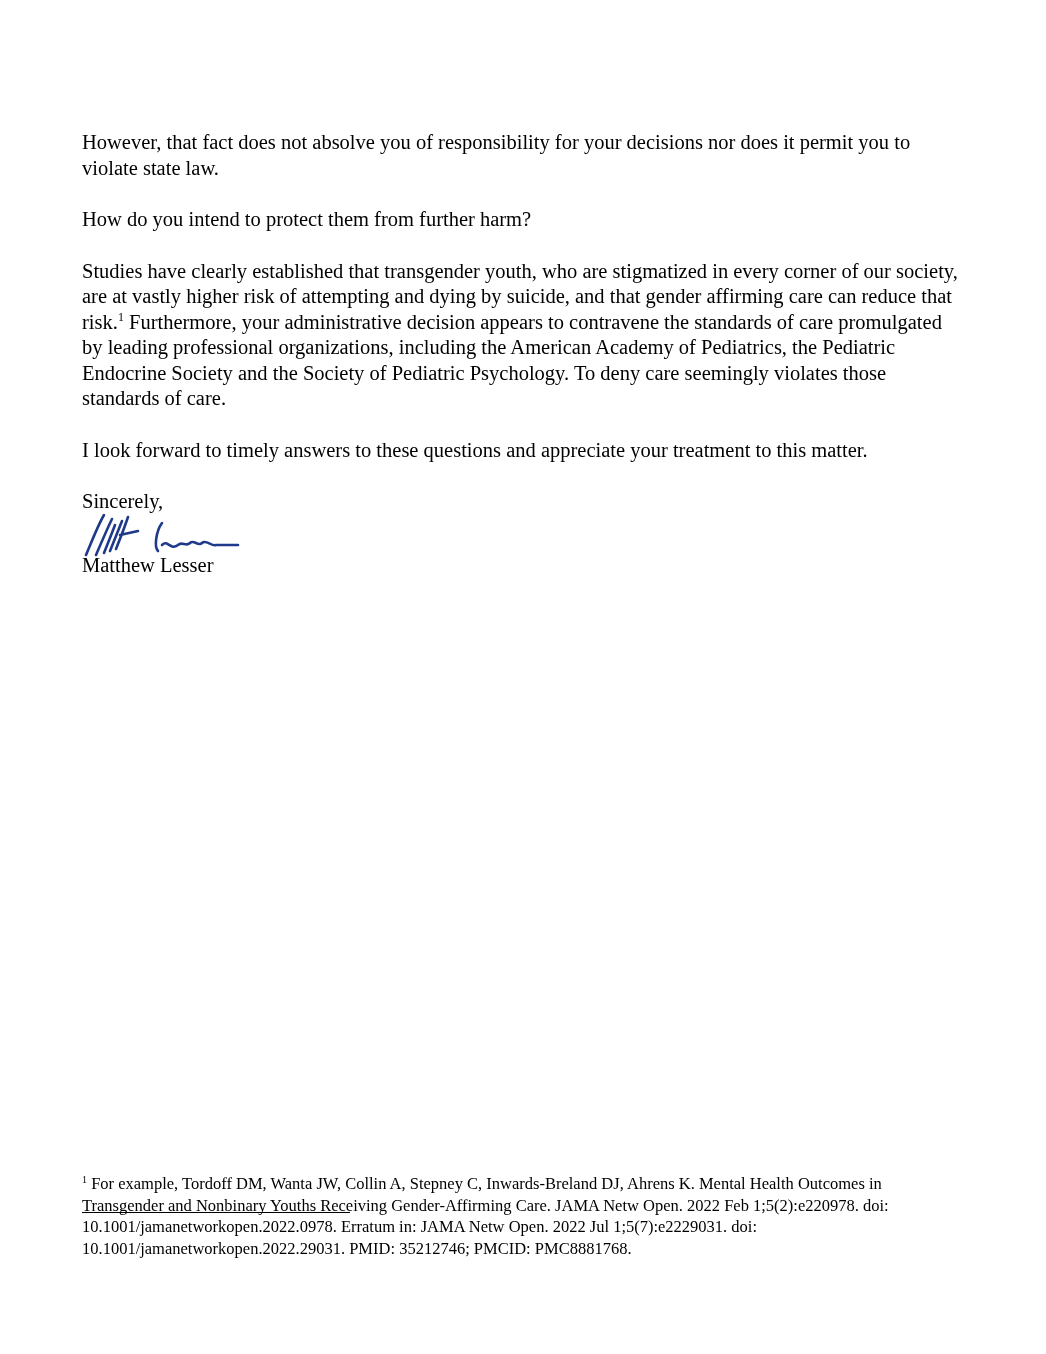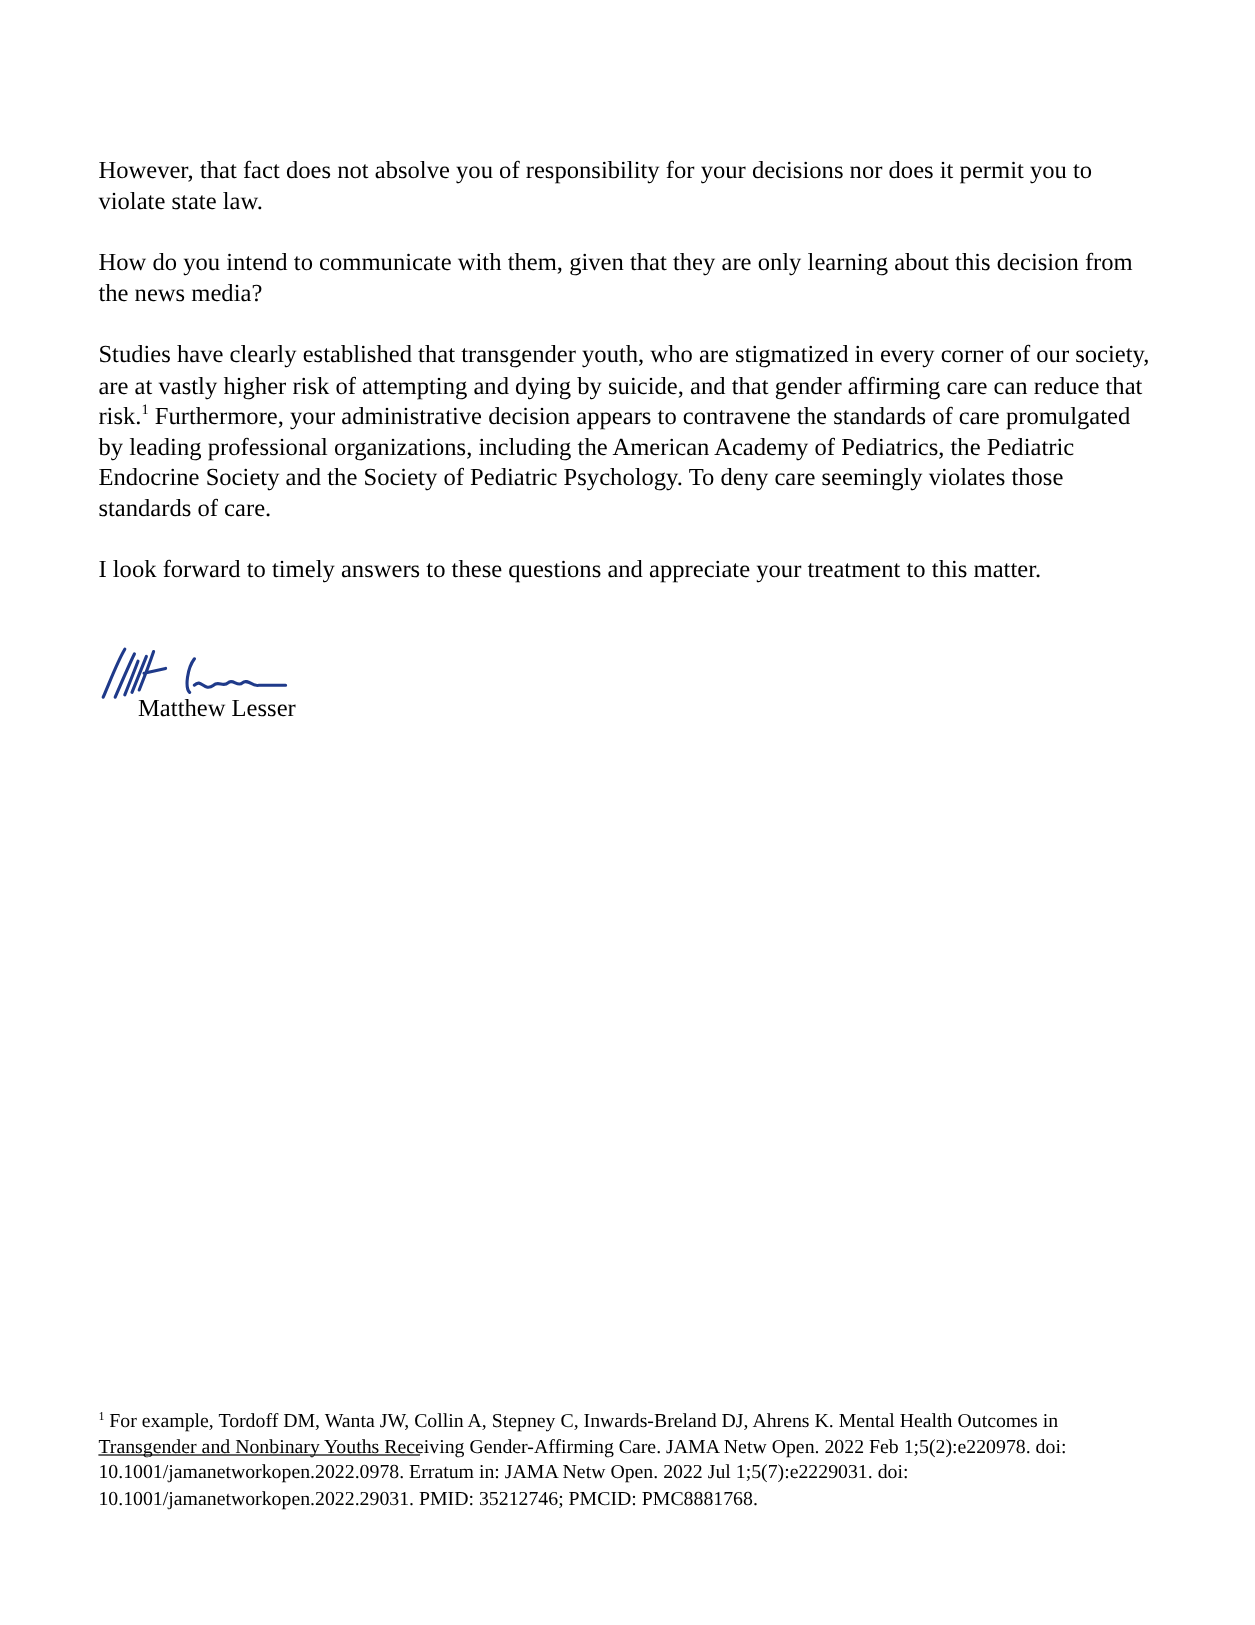--- a/index.html
+++ b/index.html
@@ -6,38 +6,39 @@
     body {
       width: 1046px; height: 1354px; position: relative; overflow: hidden;
       font-family: "Liberation Serif", "DejaVu Serif", serif;
       color: #000; font-size: 20.5px; line-height: 25.5px;
     }
     .page { position: absolute; left: 82px; top: 130px; width: 880px; }
     p { margin: 0 4px 26px 0; }
     sup { font-size: 12px; line-height: 0; vertical-align: 8px; }
     .closing { margin-top: 0; position: relative; height: 110px; }
     .sig-svg { position: absolute; left: 0; top: 22px; }
-    .name-line { position: absolute; left: 0; top: 64px; margin-left: 33px; }
+    .name-line { position: absolute; left: 0; top: 64px; }
     .fn-rule { position: absolute; left: 82px; top: 1212px; width: 268px; height: 1px; background: #000; }
     .footnote {
       position: absolute; left: 82px; top: 1173px; width: 880px;
       font-size: 16.5px; line-height: 21.5px;
     }
     .footnote sup { font-size: 10px; vertical-align: 6px; }
   </style>
 </head>
 <body>
 
 <div class="page">
   <p>However, that fact does not absolve you of responsibility for your decisions nor does it permit you to violate state law.</p>
-  <p>How do you intend to communicate with them, given that they are only learning about this decision from the news media?</p>
+  <p>How do you intend to protect them from further harm?</p>
   <p><span>Studies have clearly established that transgender youth, who are stigmatized in every corner of our society, are at vastly higher risk of attempting and dying by suicide, and that gender affirming care can reduce that risk.</span><sup>1</sup><span> Furthermore, your administrative decision appears to contravene the standards of care promulgated by leading professional organizations, including the American Academy of Pediatrics, the Pediatric Endocrine Society and the Society of Pediatric Psychology. To deny care seemingly violates those standards of care.</span></p>
   <p>I look forward to timely answers to these questions and appreciate your treatment to this matter.</p>
 
   <div class="closing">
+    <div>Sincerely,</div>
     <svg class="sig-svg" width="160" height="50" viewBox="0 0 160 50">
       <g fill="none" stroke="#1f3a8a" stroke-width="2.6" stroke-linecap="round" stroke-linejoin="round">
         <path d="M4 44 C10 30 16 14 22 4 M14 44 C20 30 26 16 30 8 M22 42 C26 32 30 22 33 14 M28 40 C32 30 36 20 40 10 M34 38 C38 28 42 18 46 6 M38 24 L56 20"></path>
         <path d="M76 40 C72 36 74 20 80 12 M80 34 C86 28 88 40 96 34 C100 30 104 36 108 32 C112 28 116 36 120 32 C124 28 130 36 134 34 L156 34"></path>
       </g>
     </svg>
     <div class="name-line">Matthew Lesser</div>
   </div>
 </div>
 

